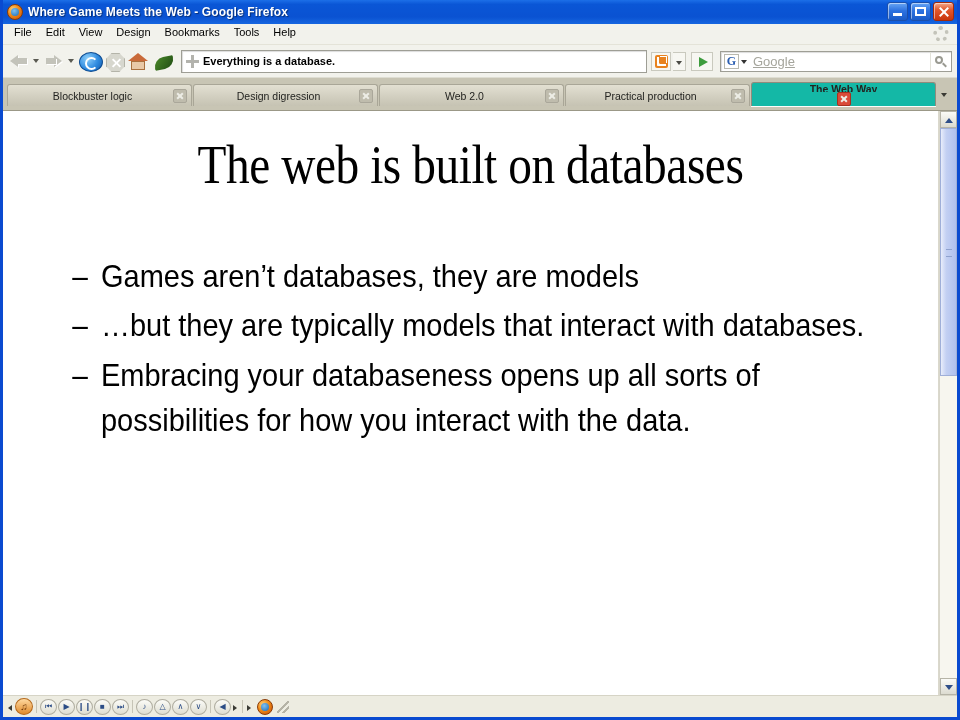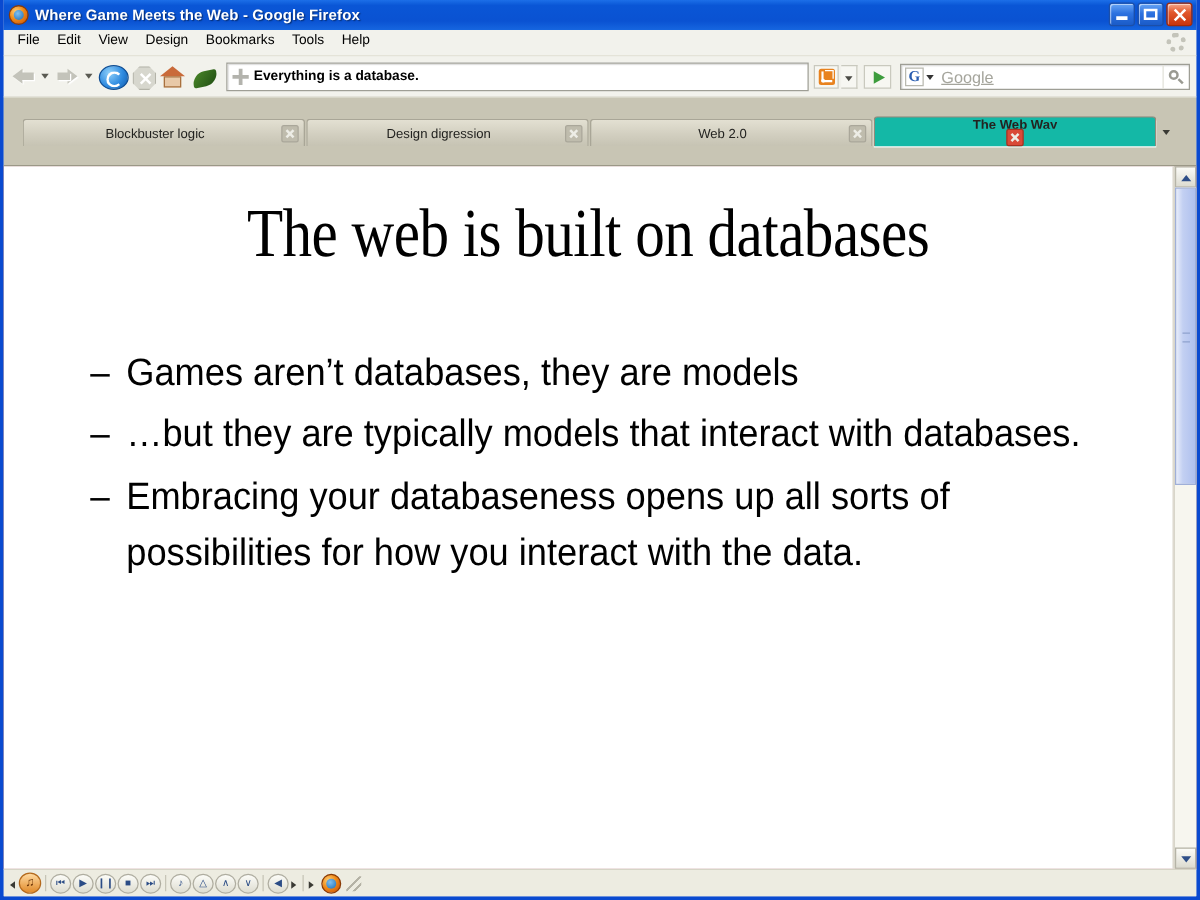--- a/index.html
+++ b/index.html
@@ -198,21 +198,21 @@
     border:2px solid #9A9A92;border-radius:50%;box-sizing:border-box;
   }
   .magnify:after{
     content:"";position:absolute;left:11px;top:12px;width:5px;height:2px;
     background:#9A9A92;transform:rotate(45deg);
   }
 
   
   .tabbar{
     height:24px;flex:0 0 24px;background:#C8C5B4;
-    display:flex;align-items:flex-end;padding:15px;position:relative;
+    display:flex;align-items:flex-end;padding:4px;position:relative;
     border-bottom:1px solid #9B9887;
   }
   .tab{
     height:22px;flex:1 1 0;min-width:0;
     background:linear-gradient(180deg,#E3E0D2 0%,#D2CFC0 55%,#C6C3B3 100%);
     border:1px solid #A9A697;border-bottom:none;border-radius:3px 3px 0 0;
     box-sizing:border-box;display:flex;align-items:center;
     padding:0 4px;margin-right:1px;position:relative;
   }
   .tab.active{
@@ -405,20 +405,24 @@
     <div class="tab">
       <div class="tablabel">Blockbuster logic</div>
       <div class="tabclose"></div>
     </div>
     <div class="tab">
       <div class="tablabel">Design digression</div>
       <div class="tabclose"></div>
     </div>
     <div class="tab">
       <div class="tablabel">Web 2.0</div>
+      <div class="tabclose"></div>
+    </div>
+    <div class="tab">
+      <div class="tablabel">Practical production</div>
       <div class="tabclose"></div>
     </div>
     <div class="tab active">
       <div class="tablabel">The Web Way</div>
       <div class="tabclose"></div>
     </div>
     <div class="tablistbtn"></div>
   </div>
 
   <div class="contentwrap">

